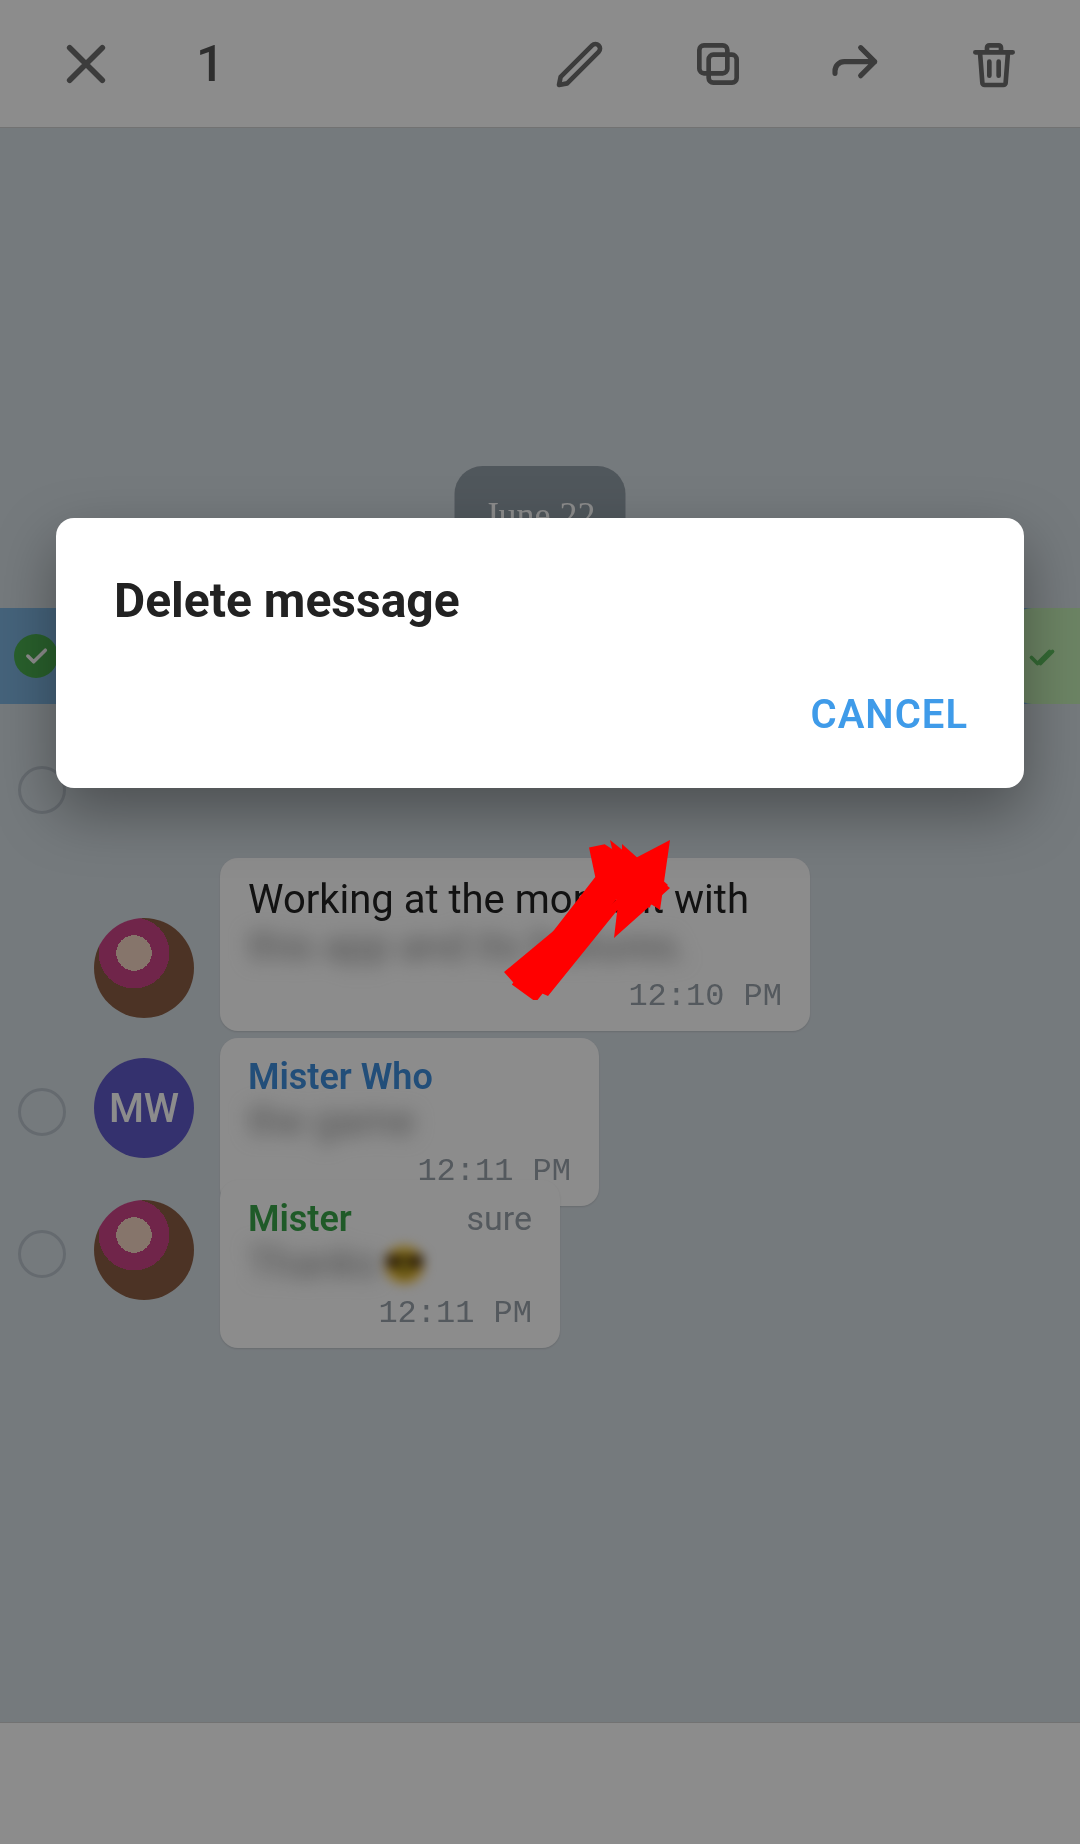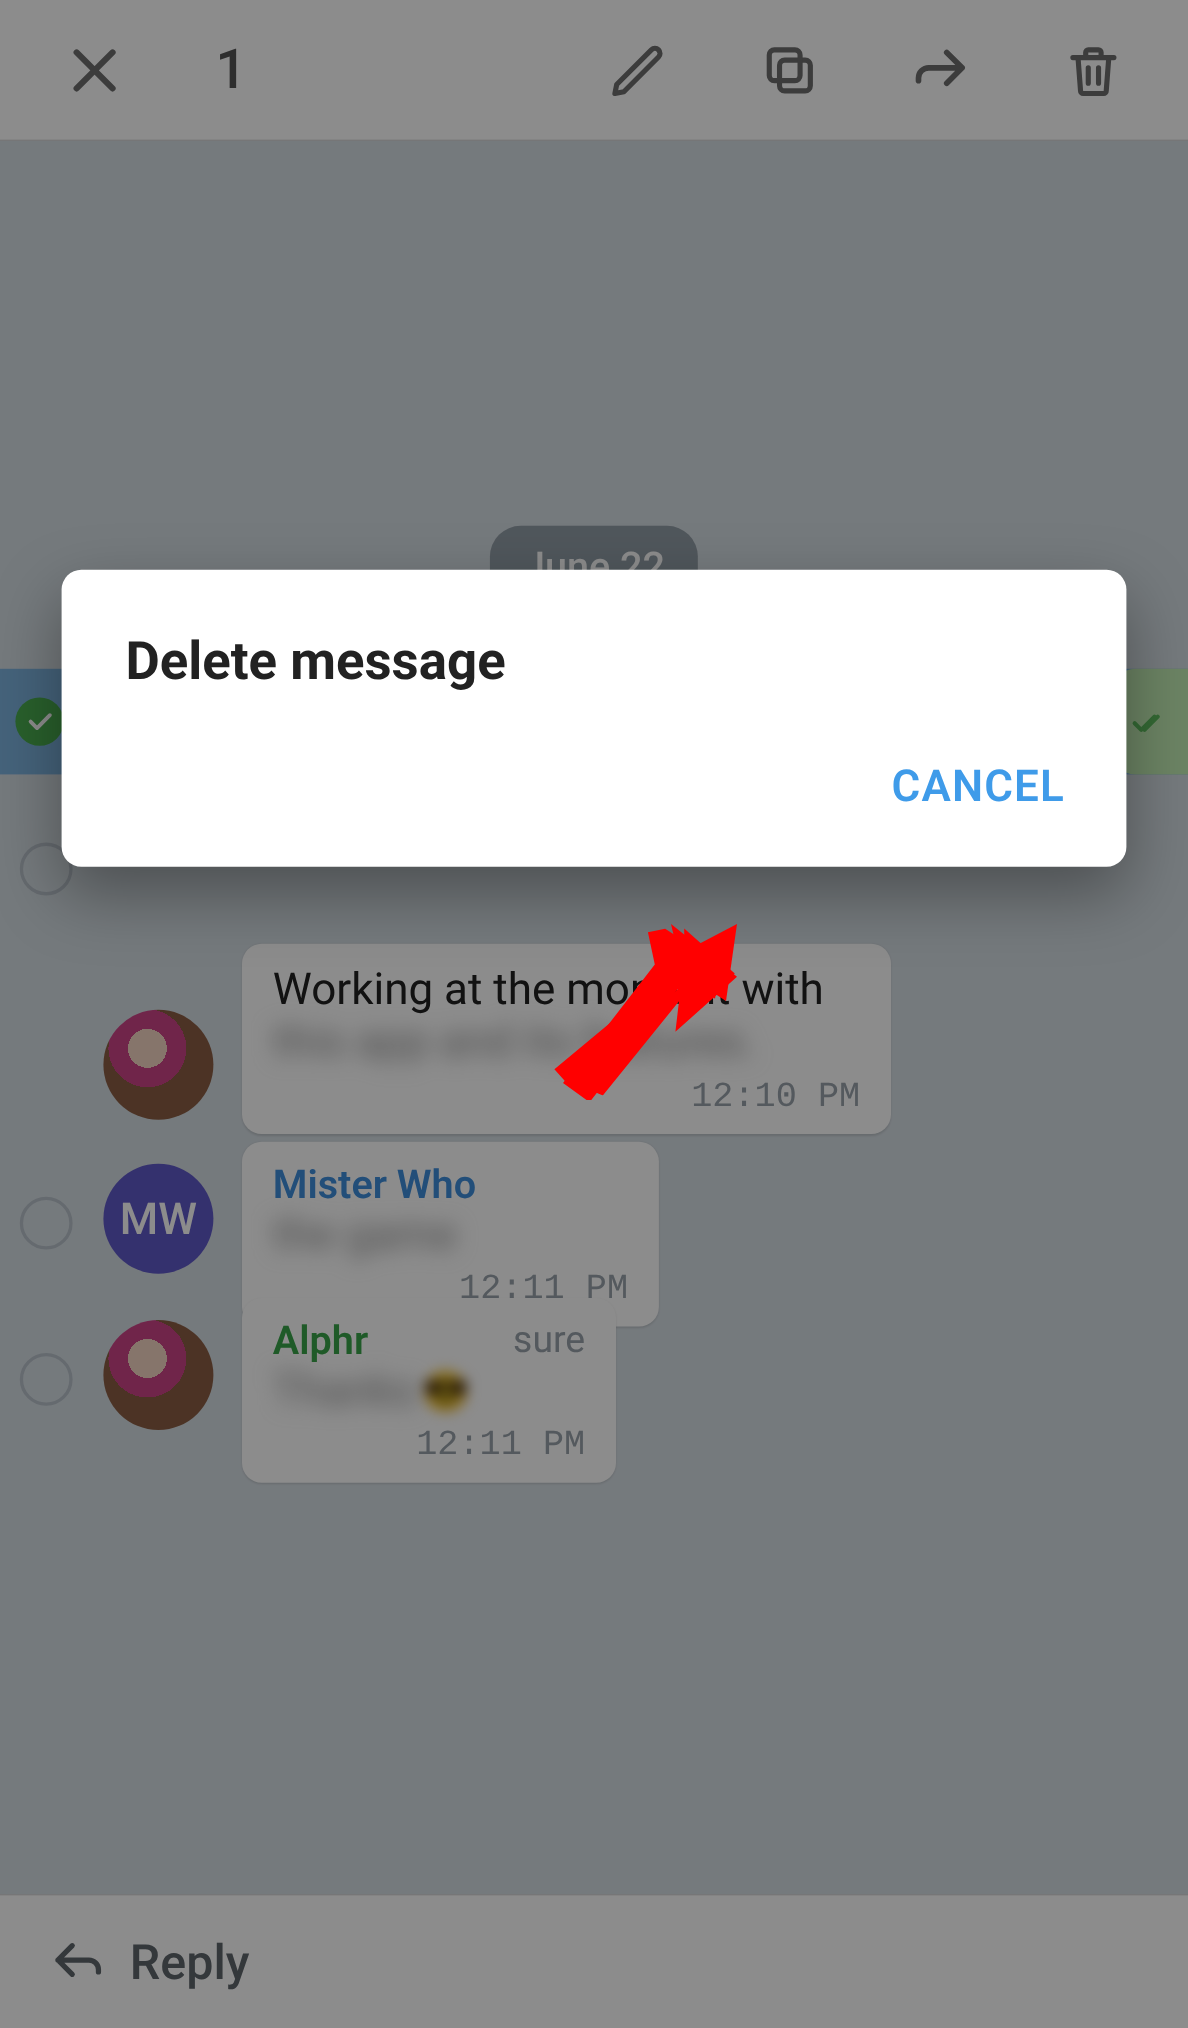--- a/index.html
+++ b/index.html
@@ -23,23 +23,23 @@
   
   .chat-area {
     position: absolute; top: 128px; left: 0; right: 0; bottom: 122px;
     background-color: #d6dee4;
     background-image: radial-gradient(rgba(255,255,255,0) 0, rgba(255,255,255,0) 100%);
     z-index: 10;
   }
 
   
   .date-chip {
-    position: absolute; top: 350px; left: 50%; transform: translateX(-50%);
+    position: absolute; top: 338px; left: 50%; transform: translateX(-50%);
     background: rgba(110,125,135,0.65); color: #fff; font-size: 36px;
-    padding: 16px 30px; border-radius: 28px; font-weight: 500;
+    padding: 28px 30px; border-radius: 28px; font-weight: 500; font-family: Liberation Serif, serif;
   }
 
   
   .msg-row-sel {
     position: absolute; top: 480px; left: 0; right: 0; height: 96px;
     background: #7fb5e0; display: flex; align-items: center;
   }
   .check-circle {
     width: 44px; height: 44px; border-radius: 50%; background:#4caf50;
     margin-left: 14px; display:flex; align-items:center; justify-content:center;
@@ -177,39 +177,33 @@
       <div>
         <span class="msg-blur">the game</span>
         <span class="msg-time">12:11 PM</span>
       </div>
     </div>
 
     <div class="radio-empty" style="left:18px; top:1102px;"></div>
     <div class="avatar photo" style="left:94px; top:1072px;"></div>
     <div class="bubble" style="left:220px; top:1052px; width:340px;">
       <div>
-        <span class="sender green">Alphr</span>
+        <span class="sender green">Mister</span>
         <span class="admin-tag">sure</span>
       </div>
       <div>
         <span class="msg-blur">Thanks</span>
         <span style="font-size:36px; filter:blur(6px);">😎</span>
         <span class="msg-time">12:11 PM</span>
       </div>
     </div>
 
   </div>
 
   <div class="bottombar">
-    <div class="bb-btn">
-      <svg viewBox="0 0 24 24">
-          <path fill="none" stroke="#5f666c" stroke-width="2.2" stroke-linecap="round" stroke-linejoin="round" d="M10 5L4 11l6 6M4 11h13a4 4 0 0 1 4 4v1"></path>
-        </svg>
-      <span>Reply</span>
-    </div>
   </div>
 
   <div class="overlay-dim"></div>
 
   <div class="dialog">
     <div class="dialog-title">Delete message</div>
     <div class="dialog-actions">
       <div class="dlg-btn cancel">CANCEL</div>
     </div>
   </div>

